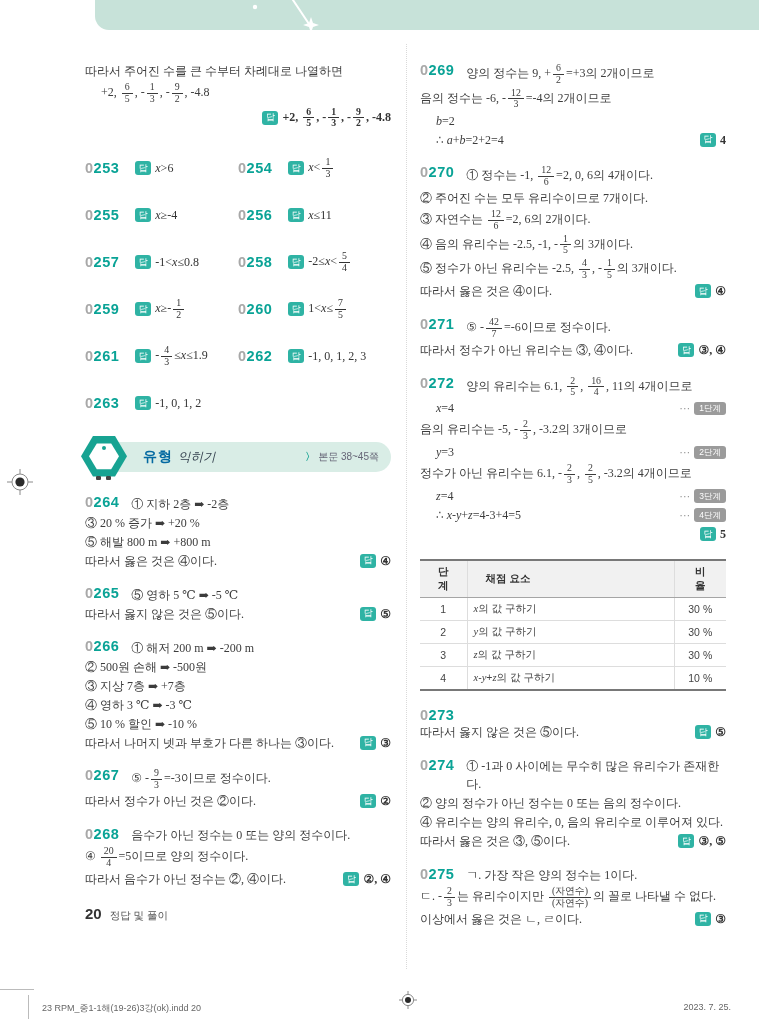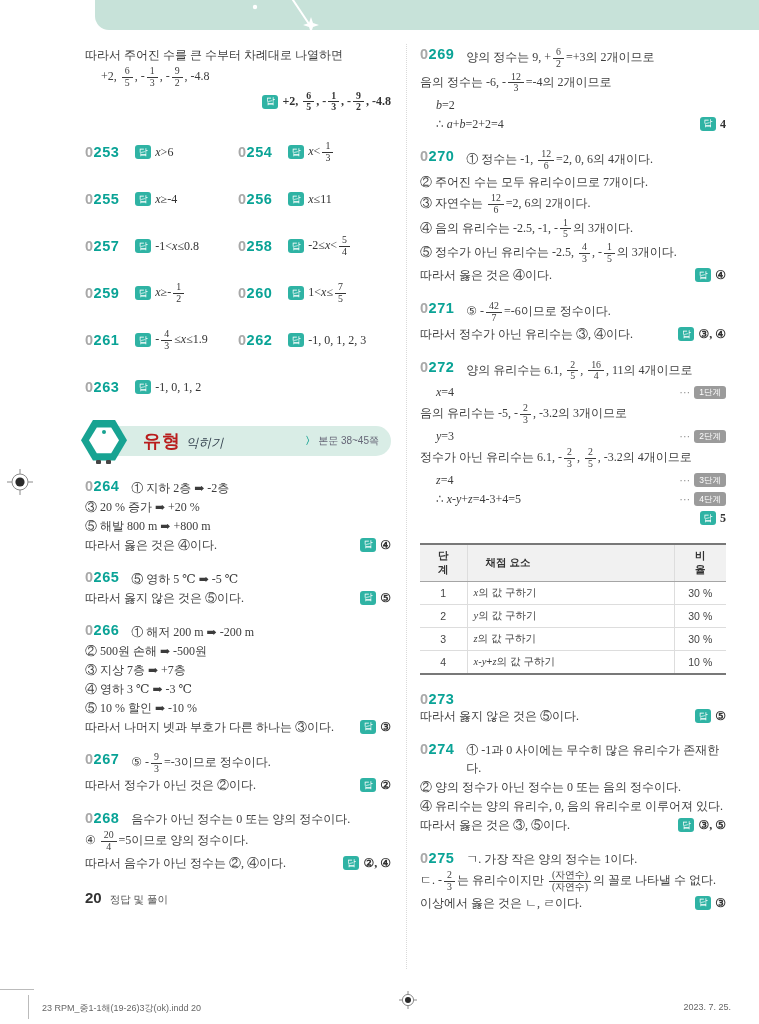--- a/index.html
+++ b/index.html
@@ -11,21 +11,21 @@
   .top-banner { position:absolute; top:0; left:95px; right:0; height:30px;
                 background:#c7e2d9; border-radius:0 0 0 14px; }
   .top-banner svg { position:absolute; left:0; top:0; }
 
   
   .regmark { position:absolute; }
   .crop-h { position:absolute; left:0; top:989px; width:34px; border-top:1px solid #bbb; }
   .crop-v { position:absolute; left:28px; top:995px; height:24px; border-left:1px solid #bbb; }
 
   
-  .col { position:absolute; top:46px; }
+  .col { position:absolute; top:62px; }
   .col-left  { left:85px;  width:306px; }
   .col-right { left:420px; width:306px; }
   .col-divider { position:absolute; left:406px; top:44px; height:925px; border-left:1px dotted #d9d9d9; }
 
   
   .sline { display:flex; align-items:center; line-height:1.55; min-height:19px; }
   .sline .ltext { flex:1; }
   .indent .ltext { padding-left:16px; }
   .blockgap { margin-bottom:15px; }
 
@@ -63,21 +63,21 @@
                     padding:0 12px 0 58px; }
   .hexicon { position:absolute; left:-4px; top:-8px; width:46px; height:44px; }
   .hex-outer { position:absolute; inset:0; background:#17a392;
                clip-path:polygon(26% 4%,74% 4%,100% 50%,74% 96%,26% 96%,0% 50%); }
   .hex-inner { position:absolute; left:8px; top:8px; width:30px; height:28px; background:#fff;
                clip-path:polygon(26% 4%,74% 4%,100% 50%,74% 96%,26% 96%,0% 50%); }
   .hex-dot { position:absolute; left:21px; top:12px; width:4px; height:4px; background:#17a392; border-radius:50%; }
   .hex-foot { position:absolute; bottom:-2px; width:5px; height:4px; background:#444; border-radius:1px; }
   .hex-foot.f1 { left:15px; } .hex-foot.f2 { left:25px; }
   .section-title { font-family:"Liberation Sans",sans-serif; }
-  .st-bold { font-weight:700; color:#b91c1c; font-size:18px; letter-spacing:1px;font-family:Liberation Mono, monospace; }
+  .st-bold { font-weight:700; color:#0369a1; font-size:14px; letter-spacing:1px;font-family:Liberation Mono, monospace; }
   .st-rest { color:#33404e; font-size:12.5px; margin-left:5px; font-style:italic; }
   .section-ref { margin-left:auto; font-size:10px; color:#667; font-family:"Liberation Sans",sans-serif; }
   .ref-arrow { color:#17a392; margin-right:3px; font-weight:700; }
 
   
   .gtable { width:100%; border-collapse:collapse; margin:10px 0 16px;
             border-top:2px solid #787878; border-bottom:2px solid #787878;
             font-family:"Liberation Sans",sans-serif; font-size:10.5px; }
   .gtable th { background:#f1f1f1; color:#333; font-weight:700; padding:4px 18px;
                border-bottom:1px solid #a5a5a5; }

